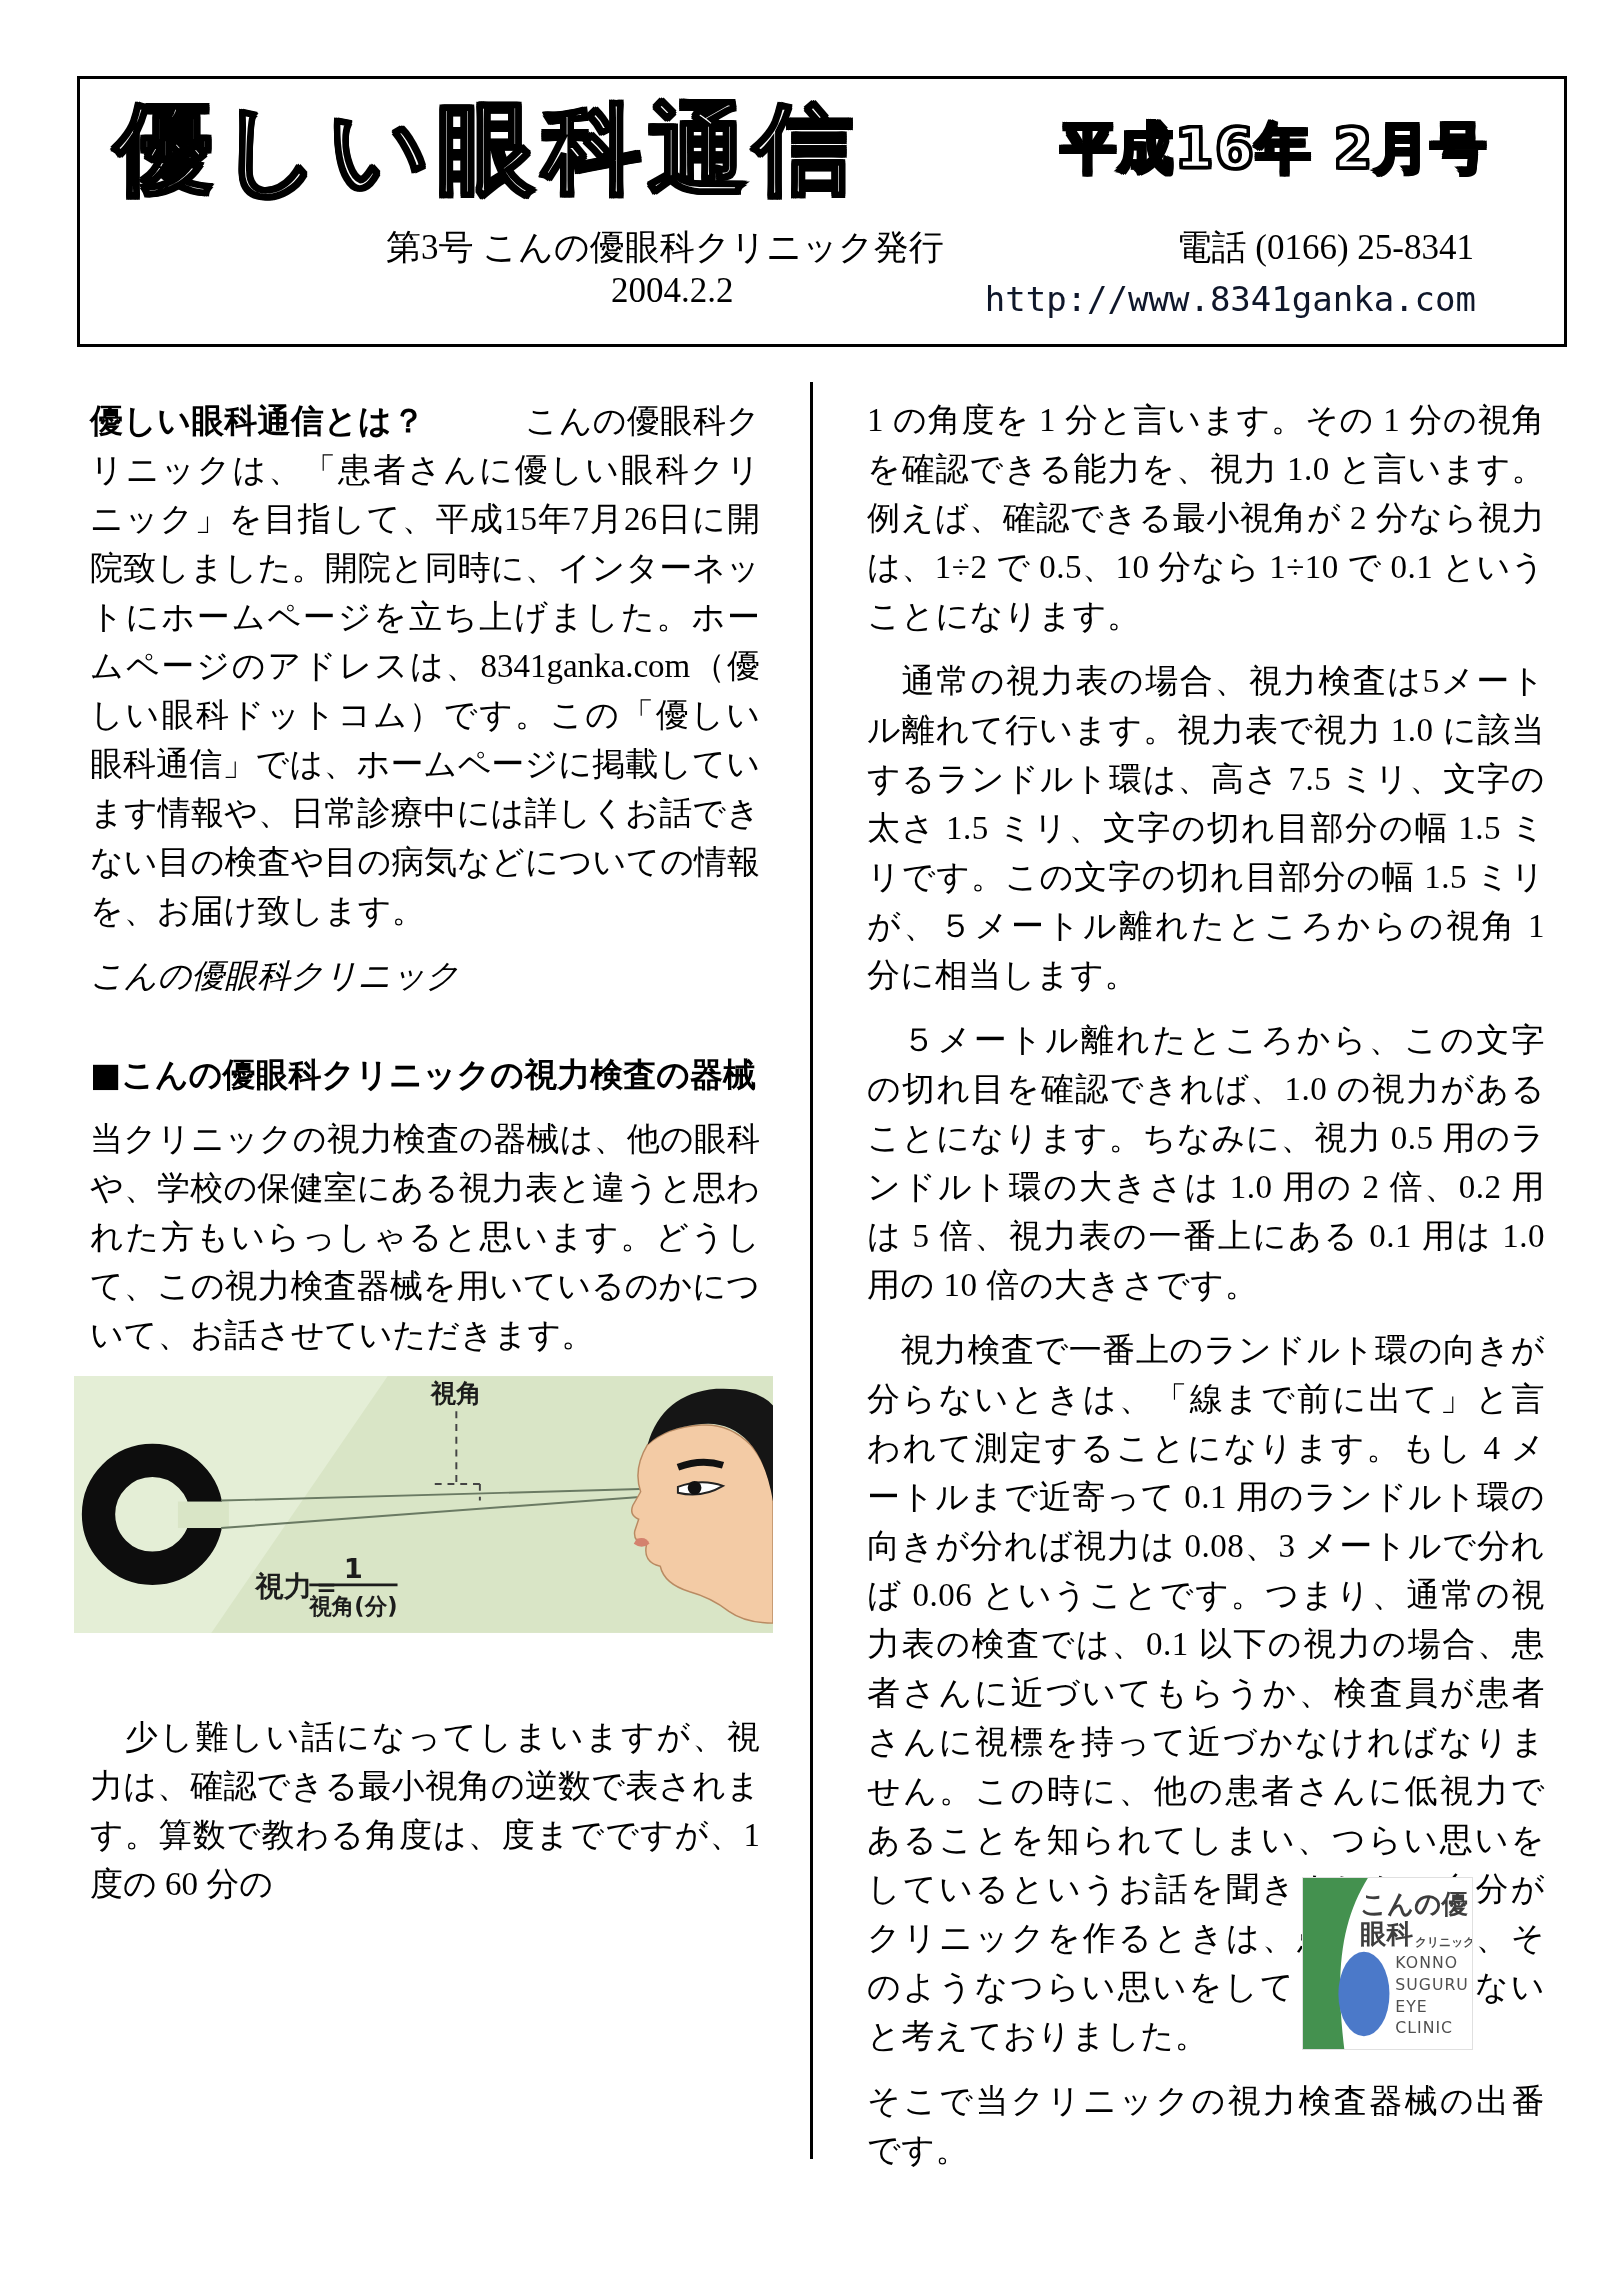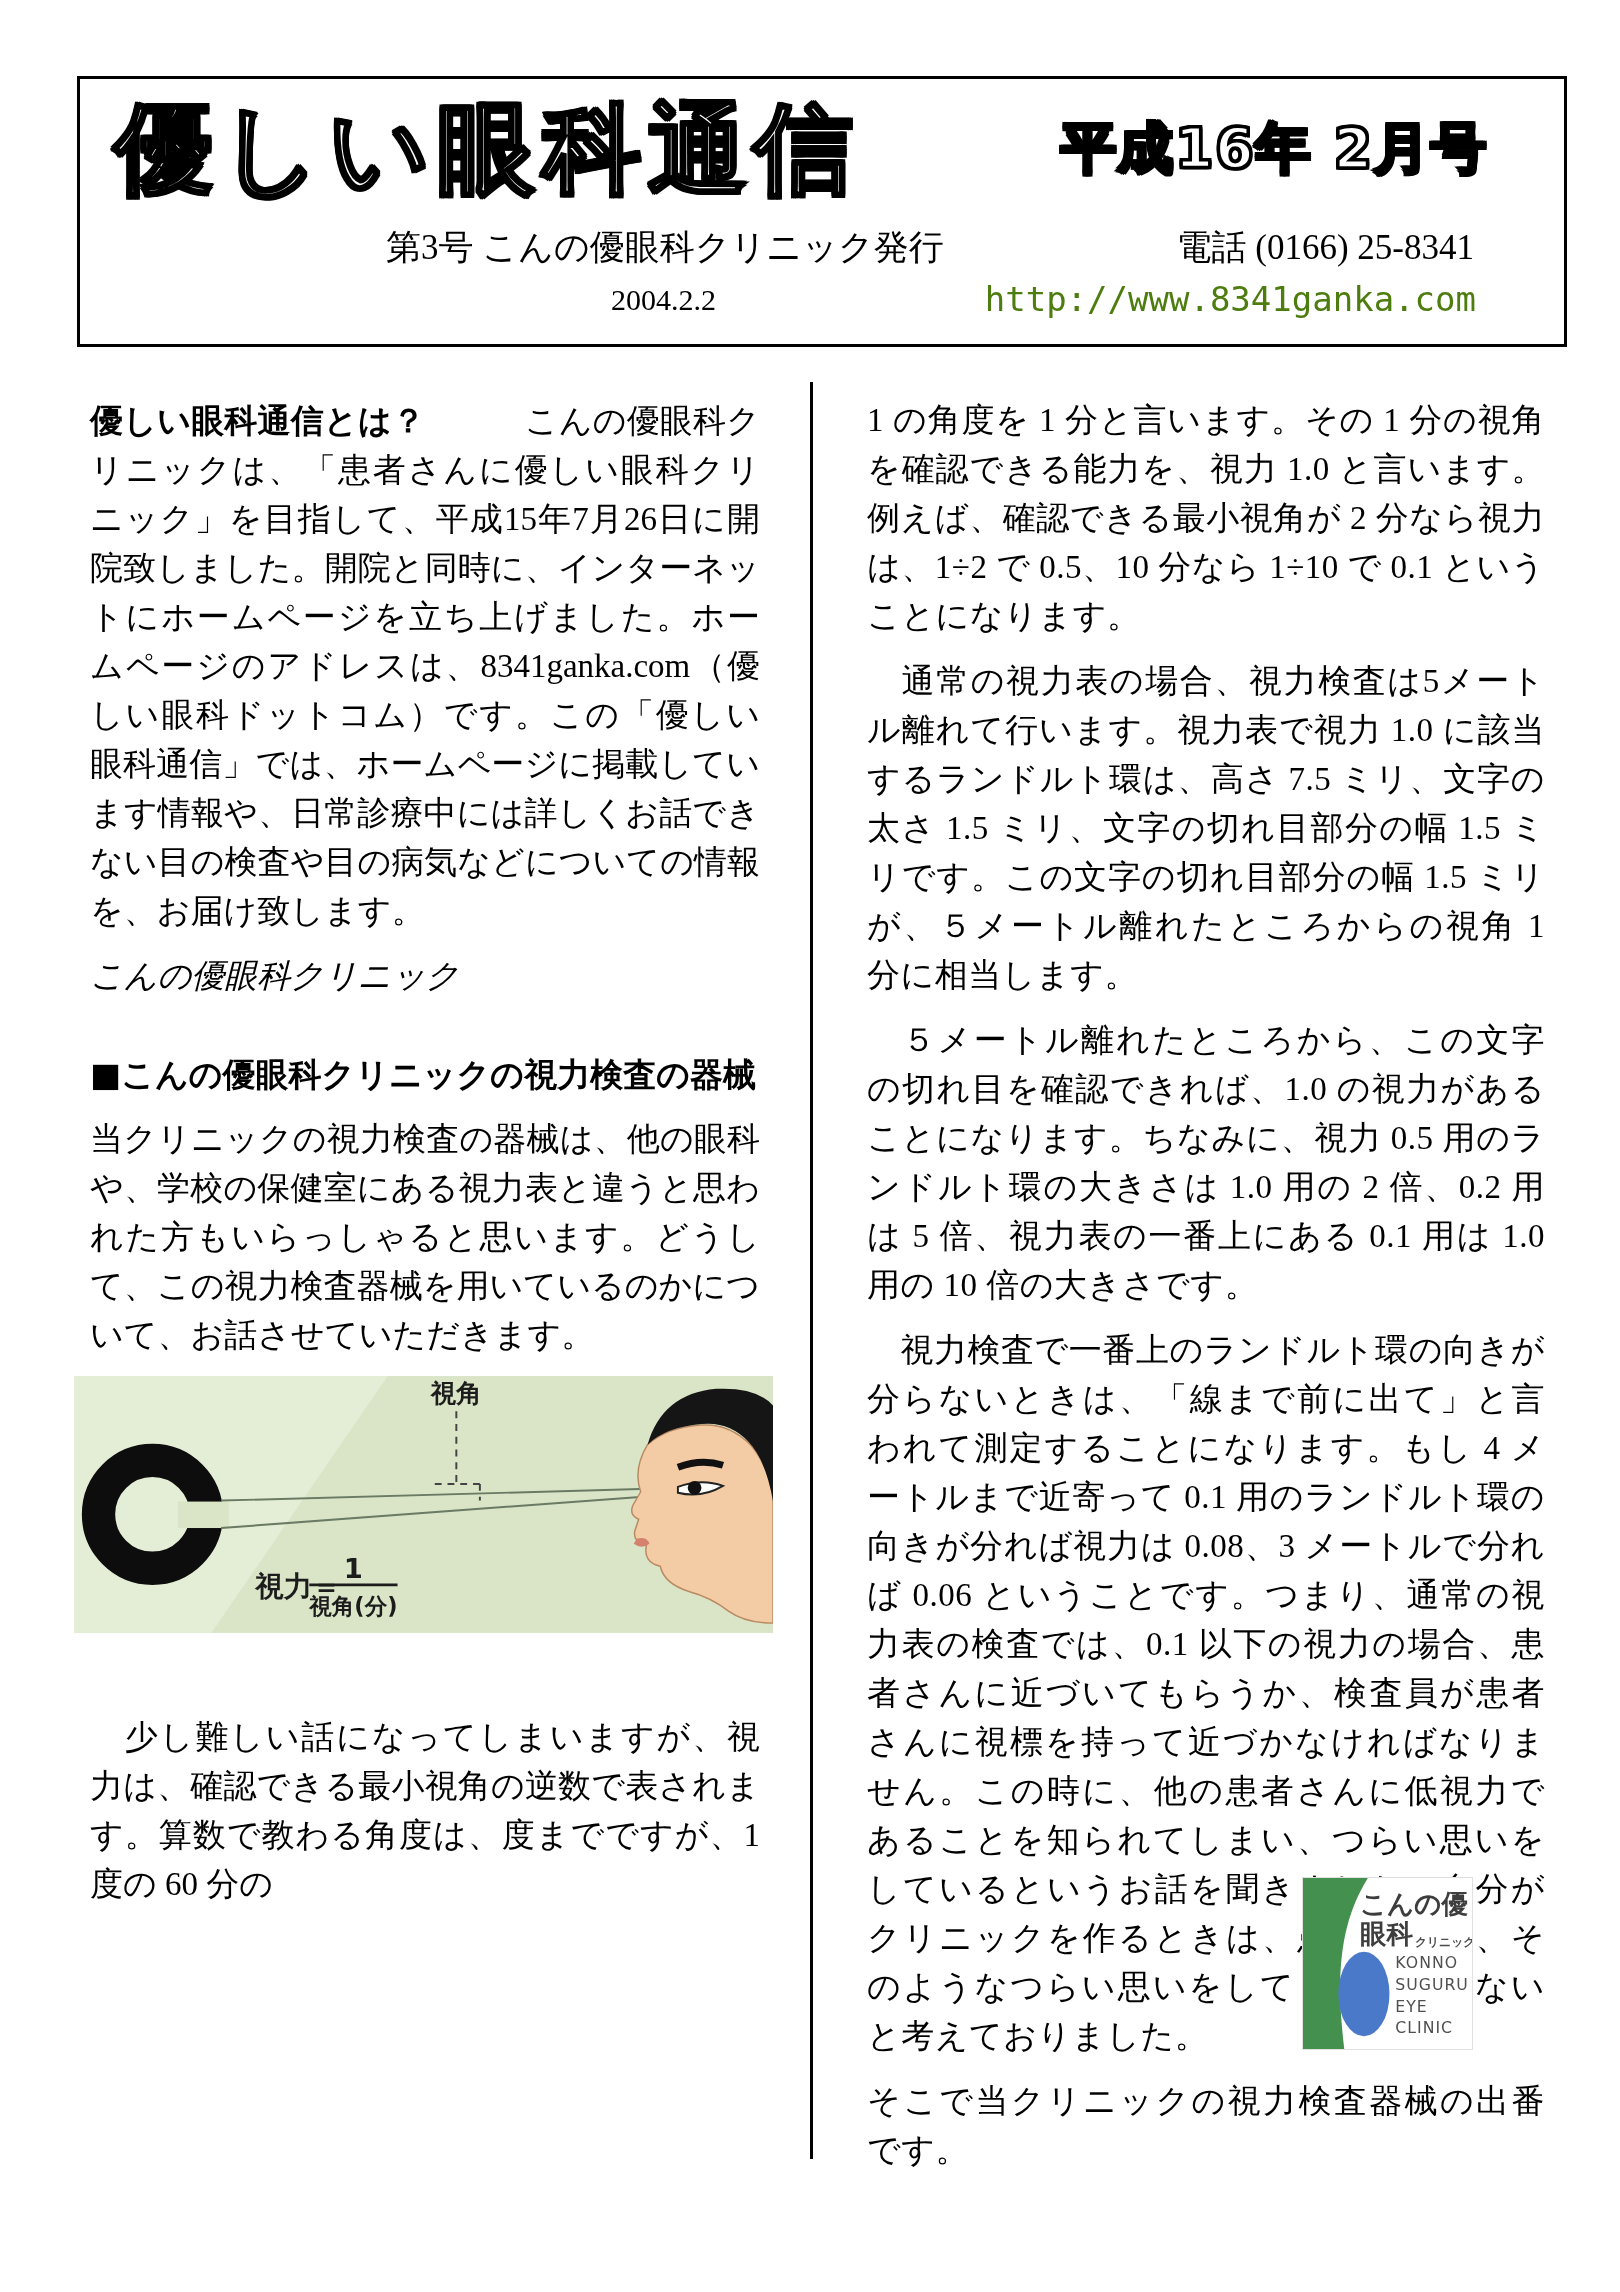--- a/index.html
+++ b/index.html
@@ -18,24 +18,24 @@
     -webkit-text-stroke:2.9px #000;
     text-shadow:2px 0 0 #000,-2px 0 0 #000,0 2px 0 #000,0 -2px 0 #000,
                 2px 2px 0 #000,-2px -2px 0 #000,2px -2px 0 #000,-2px 2px 0 #000;
     font-family:"DejaVu Sans","Liberation Sans",sans-serif; font-weight:900;
     white-space:nowrap;
   }
   .masthead-title{position:absolute; left:35px; top:5.9px; font-size:98px; letter-spacing:7.8px;}
   .issue-badge{position:absolute; right:76px; top:33px; font-size:55px; letter-spacing:2px;}
   .pub-line{position:absolute; left:306px; top:145px; font-size:35px; white-space:nowrap;}
   .phone{position:absolute; right:90px; top:145px; font-size:35px; white-space:nowrap;}
-  .issue-date{position:absolute; left:531px; top:204px; font-size:30px; white-space:nowrap;}
+  .issue-date{position:absolute; left:531px; top:192px; font-size:35px; white-space:nowrap;}
   .site-url{
     position:absolute; right:88px; top:200px; font-size:34px; white-space:nowrap;
-    font-family:"DejaVu Sans Mono","Liberation Mono",monospace; color:#4d7c0f;
+    font-family:"DejaVu Sans Mono","Liberation Mono",monospace; color:#0f172a;
     text-decoration:none; cursor:pointer;
   }
   
   .col{position:absolute; top:380px; font-size:33px; line-height:49px; text-align:justify;}
   #col-left{left:74px;  width:702px;}
   #col-right{left:851px; width:710px; letter-spacing:0.5px;}
   .divider{position:absolute; left:810px; top:382px; width:2.9px; height:1777px; background:#000;}
   p{margin:16px;}
   .gothic{font-family:"DejaVu Sans","Liberation Sans",sans-serif; font-weight:bold;}
   .sig{padding-right:33px;font-style:italic;}

